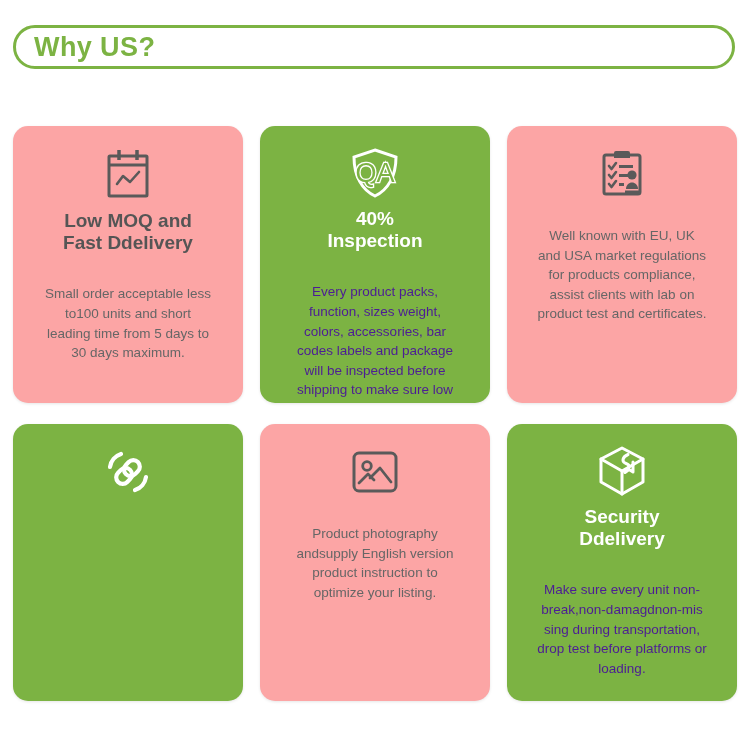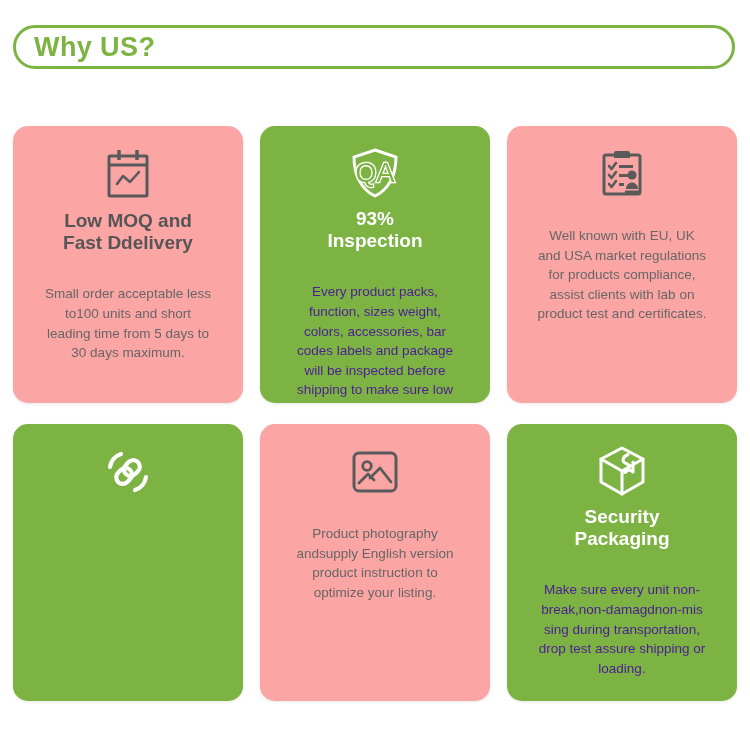--- a/index.html
+++ b/index.html
@@ -129,21 +129,21 @@
       <p class="card-body">Small order acceptable less to100 units and short leading time from 5 days to 30 days maximum.</p>
     </div>
 
     <div class="card green">
       <div class="card-icon">
         <svg width="54" height="54" viewBox="0 0 54 54">
           <path d="M27 4 L48 11 C48 30 40 44 27 50 C14 44 6 30 6 11 Z" fill="none" stroke="#ffffff" stroke-width="3"></path>
           <text x="27" y="36" text-anchor="middle" font-family="Liberation Sans, sans-serif" font-size="27" fill="#7cb343" stroke="#ffffff" stroke-width="2.6" paint-order="stroke" font-weight="normal">QA</text>
         </svg>
       </div>
-      <h3 class="card-title">93%
+      <h3 class="card-title">40%
 Inspection</h3>
       <p class="card-body">Every product packs, function, sizes weight, colors, accessories, bar codes labels and package will be inspected before shipping to make sure low problem rate on platforms.</p>
     </div>
 
     <div class="card gray">
       <div class="card-icon">
         <svg width="50" height="54" viewBox="0 0 50 54">
           <g fill="none" stroke="#5a5a5a" stroke-width="3">
             <path d="M17 8 H9 a2 2 0 0 0 -2 2 V45 a2 2 0 0 0 2 2 H41 a2 2 0 0 0 2 -2 V10 a2 2 0 0 0 -2 -2 H33"></path>
           </g>
@@ -199,18 +199,18 @@
           <g fill="none" stroke="#ffffff" stroke-width="3" stroke-linejoin="round" stroke-linecap="round">
             <path d="M27 4 L48 15 V38 L27 50 L6 38 V15 Z"></path>
             <path d="M6 15 L27 27 L48 15"></path>
             <path d="M27 27 V50"></path>
             <path d="M33 10.5 C27 13 26.5 18 31 19.5 C35.5 21 35 25 29.5 27.5"></path>
             <path d="M38 18 V28 L34 25.5 L30 28.5"></path>
           </g>
         </svg>
       </div>
       <h3 class="card-title">Security
-Packaging</h3>
-      <p class="card-body">Make sure every unit non-break,non-damagdnon-mis sing during transportation, drop test assure shipping or loading.</p>
+Ddelivery</h3>
+      <p class="card-body">Make sure every unit non-break,non-damagdnon-mis sing during transportation, drop test before platforms or loading.</p>
     </div>
 
   </div>
 </div>
 
 </body></html>

